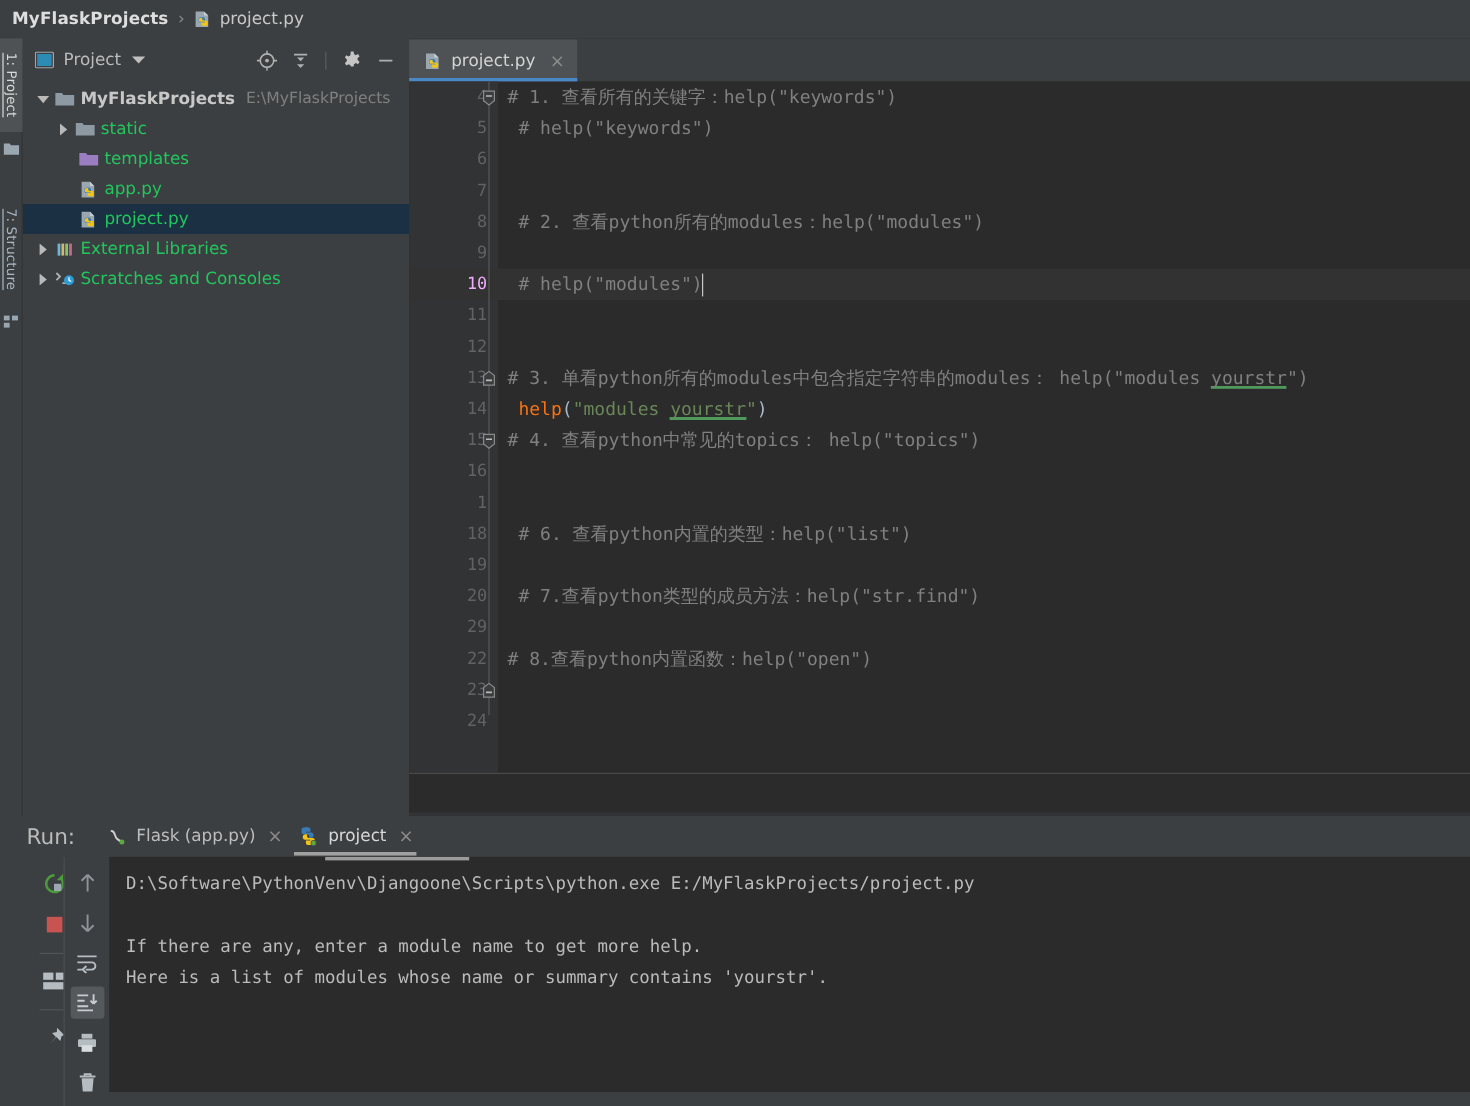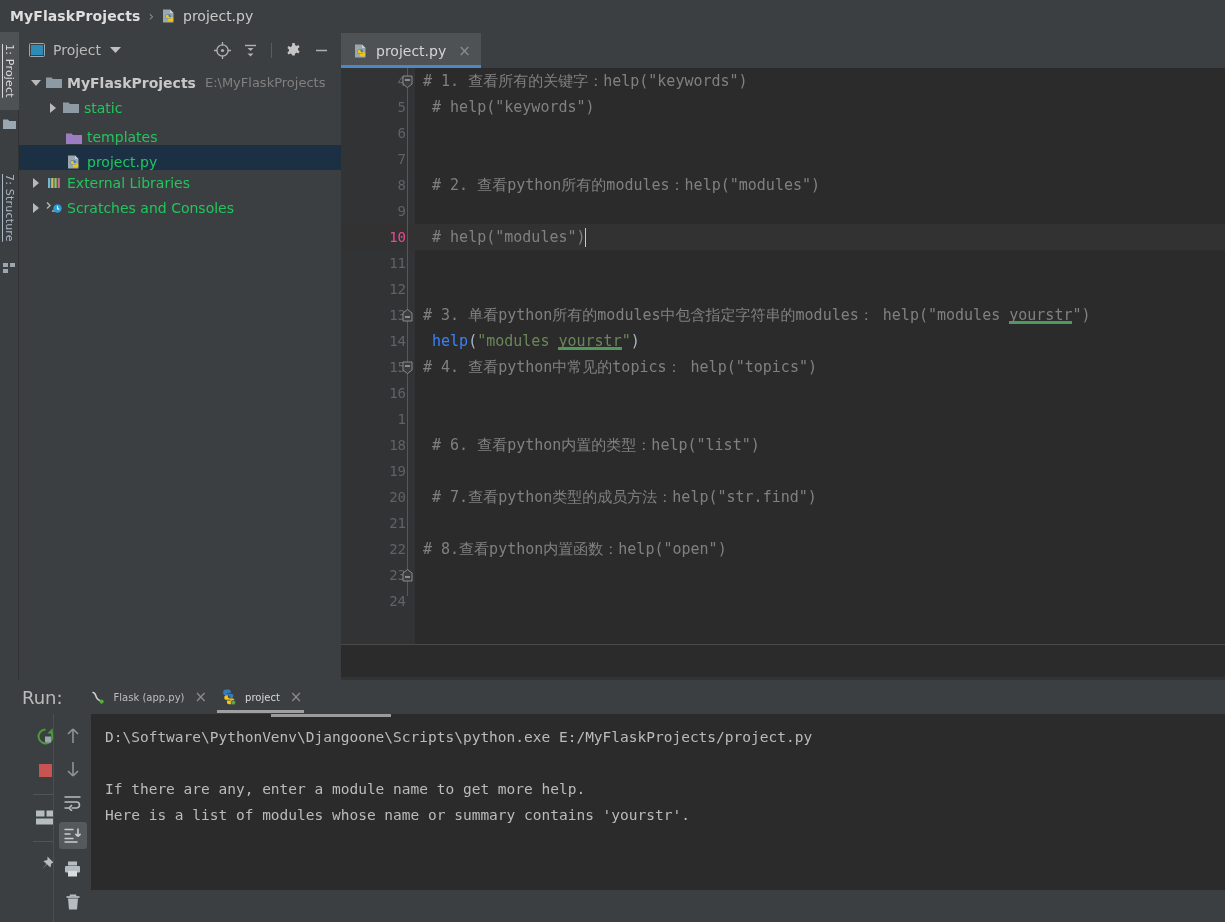--- a/index.html
+++ b/index.html
@@ -57,21 +57,21 @@
   }
   .trow { display: flex; align-items: center; height: 25px; padding-left: 8px; white-space: nowrap; }
   .trow.selrow { background: #1b3043; }
   .twist { width: 17px; display: flex; align-items: center; justify-content: center; flex: 0 0 17px; }
   .tico { width: 20px; display: flex; align-items: center; justify-content: center; flex: 0 0 20px; margin-right: 3px; }
   .tlabel { color: #22c55e; font-size: 14px; }
   .tlabel.bold { font-weight: bold; color: #c8c8c8; }
   .tpath { color: #808080; font-size: 13px; margin-left: 9px; }
   .ind1 { padding-left: 8px; }
   .ind2 { padding-left: 25px; }
-  .ind3 { padding-left: 45px; align-items: flex-end; }
+  .ind3 { padding-left: 45px; }
 
   
   .editor-area { position: absolute; left: 341px; top: 32px; width: 884px; height: 648px; background: #2b2b2b; }
   .tabbar { position: relative; height: 36px; background: #3c3f41; }
   .etab {
     position: absolute; left: 0; top: 1px; height: 35px; display: flex; align-items: center;
     padding: 0 10px 0 12px; background: #4e5254; cursor: pointer;
   }
   .etab-label { color: #d4d4d4; font-size: 14px; margin-left: 7px; }
   .etab-close { color: #8c8c8c; font-size: 15px; margin-left: 12px; cursor: pointer; }
@@ -85,57 +85,57 @@
 
   .codeline {
     position: relative; height: 26px; line-height: 26px; white-space: pre;
     font-family: "DejaVu Sans Mono", "Liberation Mono", monospace; font-size: 15px;
   }
   .lnum {
     position: absolute; right: 0; width: 58px; text-align: right; padding-right: 9px;
     color: #606366; font-size: 14px; line-height: 26px;
     font-family: "DejaVu Sans Mono", "Liberation Mono", monospace;
   }
-  .lnum.cur { color: #ec4899; }
+  .lnum.cur { color: #f0abfc; }
   .gline { position: relative; height: 26px; }
   .gline.cur { background: #323232; }
   .cl-text { padding-left: 8px; color: #808080; }
   .cl-row { position: relative; height: 26px; }
   .cl-row.cur { background: #323232; }
-  .fn  { color: #3b82f6; }
+  .fn  { color: #f97316; }
   .str { color: #6a8759; }
   .pun { color: #a9b7c6; }
   .cmt { color: #808080; }
   .typo { border-bottom: 0; background: linear-gradient(transparent 86%, #4e9a5c 86%, #4e9a5c 100%); }
   .caret { position: absolute; width: 1px; background: #c8c8c8; height: 19px; top: 4px; }
 
   
   .ed-bottom { position: absolute; left: 0; bottom: 0; width: 884px; height: 36px; background: #313335; }
   .ed-bottom-inner { position: absolute; left: 0; top: 0; width: 884px; height: 33px; background: #2b2b2b; border-top: 1px solid #4a4a4a;}
 
   
   .runpanel { position: absolute; left: 0; top: 680px; width: 1225px; height: 242px; background: #3c3f41; }
   .run-tabs { position: relative; height: 34px; display: flex; align-items: center; padding-left: 22px; }
   .run-label { color: #bbbbbb; font-size: 18px; margin-right: 20px; }
   .rtab { display: flex; align-items: center; height: 34px; padding: 0 6px; position: relative; cursor: pointer; }
-  .rtab-name { color: #bdbdbd; font-size: 10px; margin-left: 8px; }
+  .rtab-name { color: #bdbdbd; font-size: 14px; margin-left: 8px; }
   .rtab.active .rtab-name { color: #d8d8d8; }
   .rtab-close { color: #8c8c8c; font-size: 15px; margin-left: 10px; cursor: pointer; }
   .rtab-underline { position: absolute; left: 4px; bottom: 1px; height: 3px; width: calc(100% - 8px); background: #a0a0a0; }
 
   .run-left { position: absolute; left: 19px; top: 34px; width: 53px; height: 208px; background: #3c3f41;
               display: flex; flex-direction: column; align-items: center; padding-top: 8px; }
   .run-mid { position: absolute; left: 53px; top: 34px; width: 38px; height: 208px; background: #3c3f41;
              display: flex; flex-direction: column; align-items: center; padding-top: 8px; border-left: 1px solid #4b4e50;}
   .rbtn { width: 28px; height: 28px; display: flex; align-items: center; justify-content: center; cursor: pointer; margin-bottom: 6px; border-radius: 3px;}
   .rbtn.on { background: #55595b; }
   .rsep { width: 26px; height: 1px; background: #515456; margin: 4px 0 8px; }
 
   .console {
-    position: absolute; left: 91px; top: 34px; width: 1134px; height: 176px;
+    position: absolute; left: 91px; top: 34px; width: 1134px; height: 196px;
     background: #2b2b2b; padding: 10px 0 0 14px; overflow: hidden;
   }
   .cons-line {
     font-family: "DejaVu Sans Mono", "Liberation Mono", monospace;
     font-size: 14.5px; line-height: 26px; color: #bbbbbb; white-space: pre;
   }
   .console-scroll-top { position: absolute; left: 180px; top: 0; width: 120px; height: 3px; background: #9b9b9b; }
   svg { display: block; }
 </style>
 </head>
@@ -256,20 +256,31 @@
 
       <div class="trow ind3">
         <span class="tico">
           <svg width="16" height="13" viewBox="0 0 16 13">
               <path d="M0 1.5h5.6l1.3 1.6H16V12H0z" fill="#9b7ec2"></path>
             </svg>
         </span>
         <span class="tlabel">templates</span>
       </div>
 
+      <div class="trow ind3">
+        <span class="tico">
+          <svg width="16" height="16" viewBox="0 0 16 16">
+            <path d="M2 1.5h7l3.5 3.5v9.5H2z" fill="#9aa7b0"></path>
+            <path d="M9 1.5L12.5 5H9z" fill="#c6ced4"></path>
+            <path d="M7.2 6.2c1.7 0 2.6.4 2.6 1.6v1.3H7v.5h3.6c.9 0 1.4.6 1.4 1.6 0 1.3-.7 1.9-1.9 1.9h-.9v-1.1c0-.9-.6-1.4-1.5-1.4H5.8c-.8 0-1.3-.5-1.3-1.3V7.8c0-1 .7-1.6 2.7-1.6z" fill="#3b7bb5"></path>
+            <path d="M9.5 13.6c-1.7 0-2.6-.4-2.6-1.6v-1.3h2.8v-.5H6.1c-.9 0-1.4-.6-1.4-1.6 0-1.3.7-1.9 1.9-1.9h.9v1.1c0 .9.6 1.4 1.5 1.4h1.9c.8 0 1.3.5 1.3 1.3V12c0 1-.7 1.6-2.7 1.6z" fill="#f0c419"></path>
+          </svg>
+        </span>
+        <span class="tlabel">app.py</span>
+      </div>
 
       <div class="trow ind3 selrow" style="width:322px;">
         <span class="tico">
           <svg width="16" height="16" viewBox="0 0 16 16">
             <path d="M2 1.5h7l3.5 3.5v9.5H2z" fill="#9aa7b0"></path>
             <path d="M9 1.5L12.5 5H9z" fill="#c6ced4"></path>
             <path d="M7.2 6.2c1.7 0 2.6.4 2.6 1.6v1.3H7v.5h3.6c.9 0 1.4.6 1.4 1.6 0 1.3-.7 1.9-1.9 1.9h-.9v-1.1c0-.9-.6-1.4-1.5-1.4H5.8c-.8 0-1.3-.5-1.3-1.3V7.8c0-1 .7-1.6 2.7-1.6z" fill="#3b7bb5"></path>
             <path d="M9.5 13.6c-1.7 0-2.6-.4-2.6-1.6v-1.3h2.8v-.5H6.1c-.9 0-1.4-.6-1.4-1.6 0-1.3.7-1.9 1.9-1.9h.9v1.1c0 .9.6 1.4 1.5 1.4h1.9c.8 0 1.3.5 1.3 1.3V12c0 1-.7 1.6-2.7 1.6z" fill="#f0c419"></path>
           </svg>
         </span>
@@ -377,21 +388,21 @@
             <div class="gline">
               <span class="lnum">18</span>
             </div>
             <div class="gline">
               <span class="lnum">19</span>
             </div>
             <div class="gline">
               <span class="lnum">20</span>
             </div>
             <div class="gline">
-              <span class="lnum">21</span>
+              <span class="lnum">29</span>
             </div>
             <div class="gline">
               <span class="lnum">22</span>
             </div>
             <div class="gline">
               <span class="lnum">23</span>
             </div>
             <div class="gline">
               <span class="lnum">24</span>
             </div>

